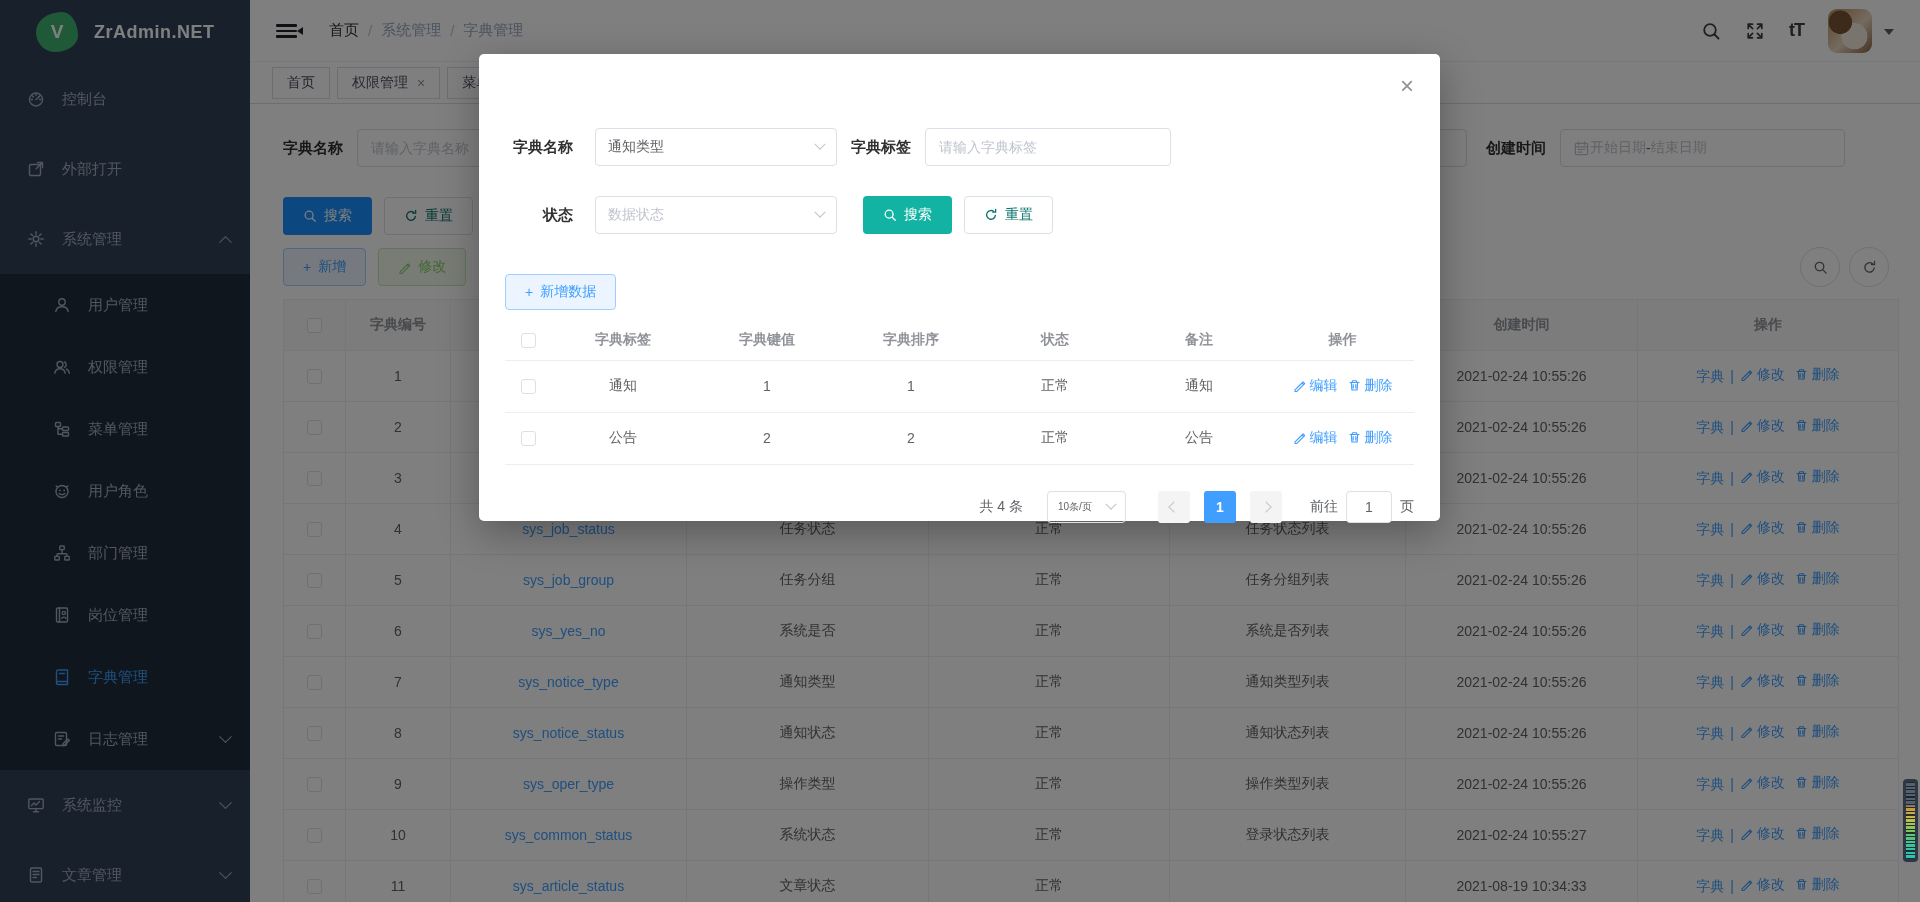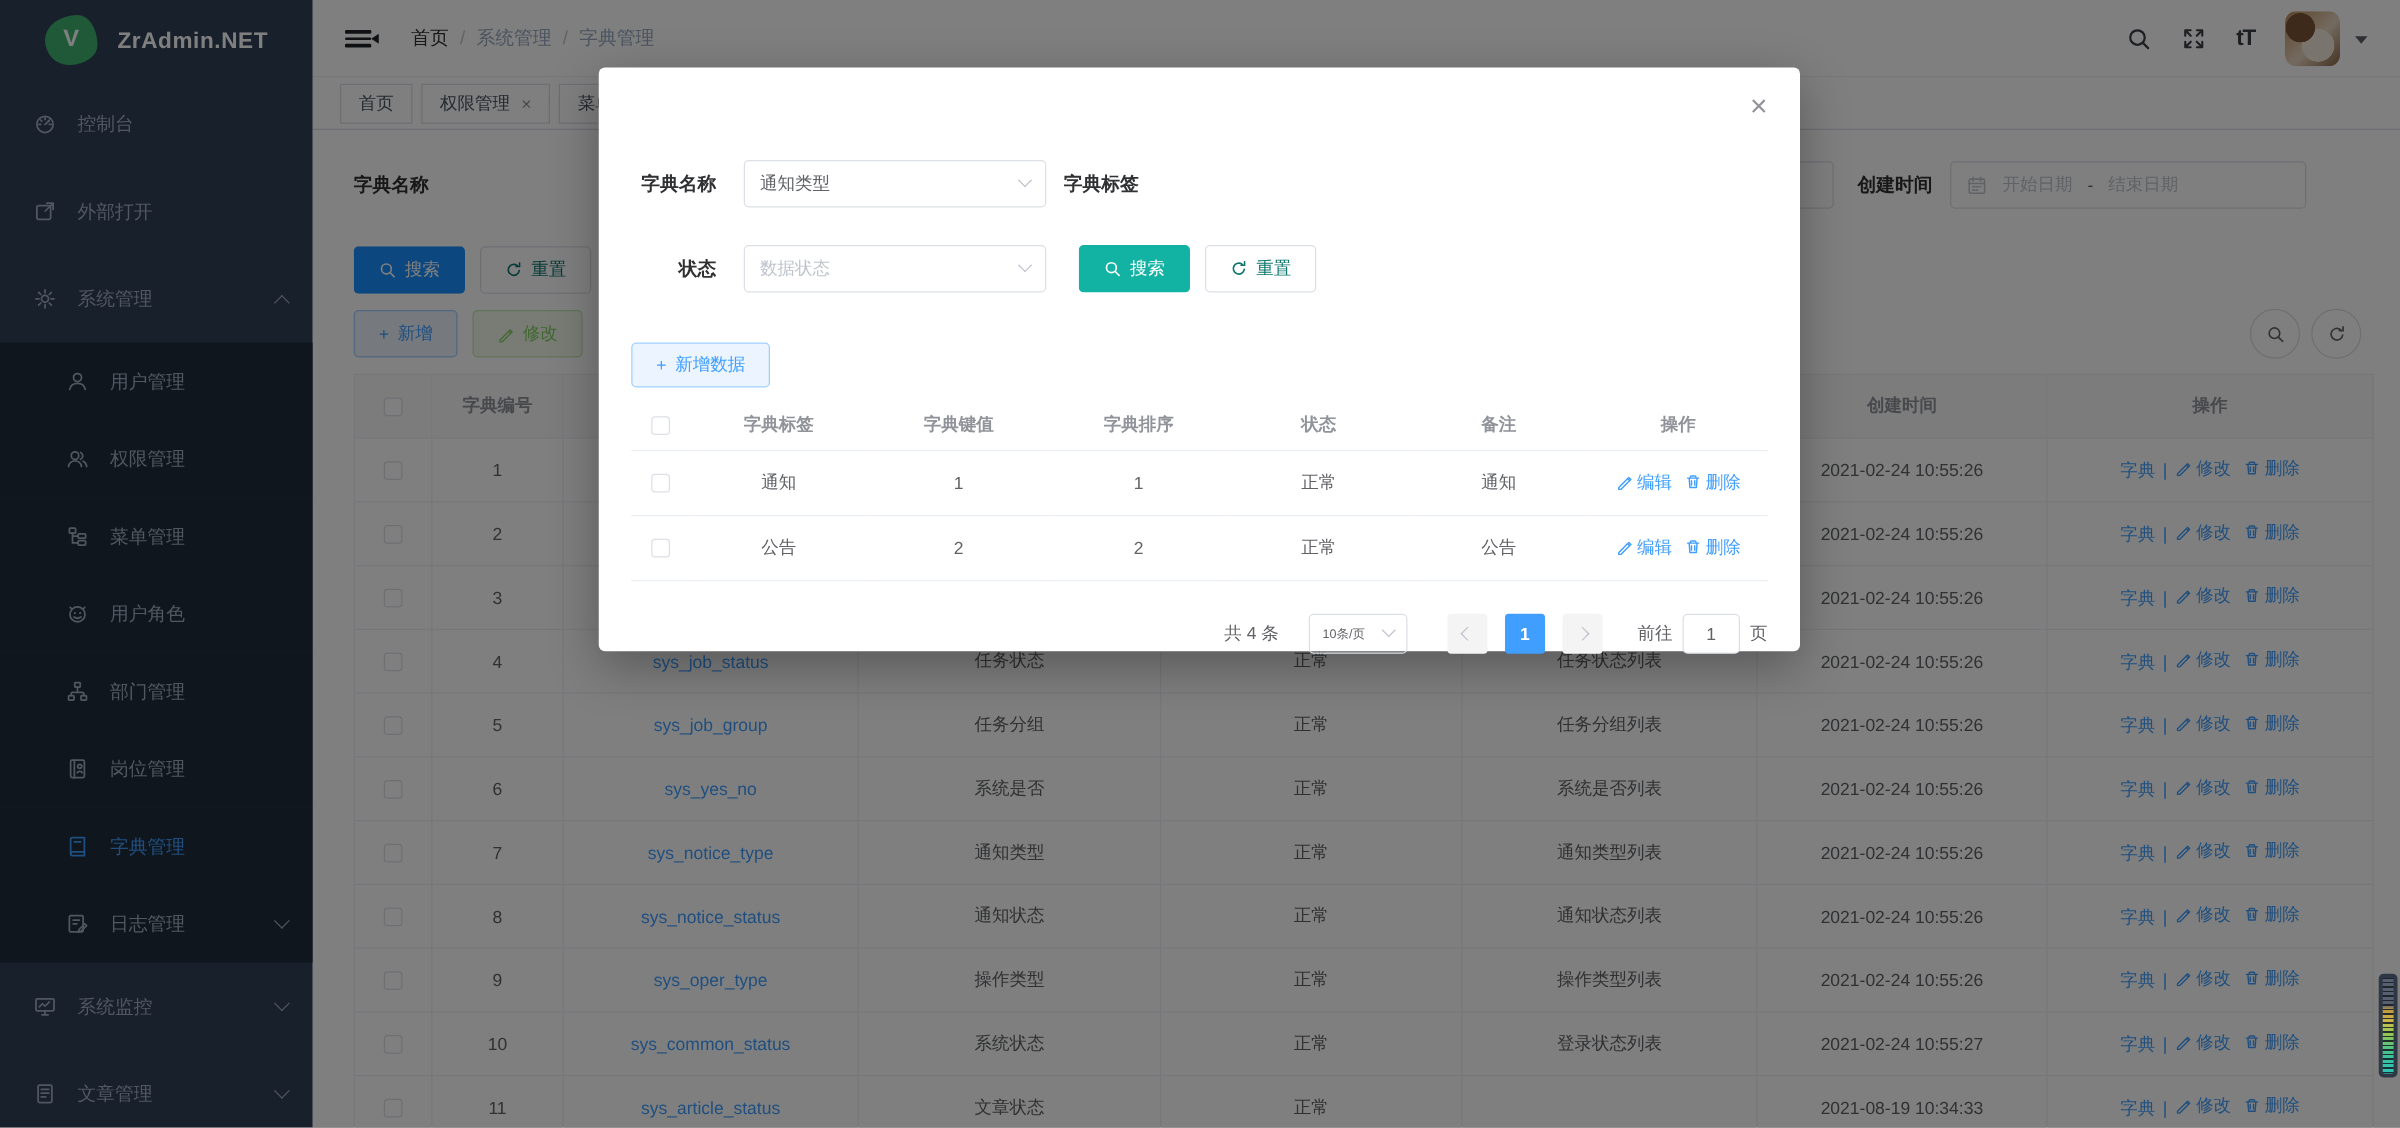--- a/index.html
+++ b/index.html
@@ -43,21 +43,21 @@
 .tabbar{height:42px;display:flex;align-items:center;gap:7px;padding:0 22px;background:#fff;border-bottom:1px solid #d8dce5}
 .tab{height:32px;display:inline-flex;align-items:center;gap:9px;padding:0 14px;border:1px solid #d8dce5;background:#fff;color:#495060;font-size:14px;cursor:pointer;flex:none}
 .tab .x{color:#909399;font-size:14px;line-height:1}
 
 .content{padding:25px 22px 0 33px}
 .filter-row{display:flex;align-items:center;height:38px}
 .flabel{font-weight:700;font-size:15px;color:#303133;margin-right:14px;flex:none}
 .finput{height:38px;border:1px solid #dcdfe6;border-radius:4px;padding:0 13px;font-size:14px;color:#606266;outline:none;font-family:inherit}
 .finput::placeholder{color:#bfc4cc}
 .right-filters{margin-left:auto;display:flex;align-items:center;margin-right:53px}
-.range{width:285px;height:38px;border:1px solid #dcdfe6;border-radius:4px;display:flex;align-items:center;padding:0 12px;color:#bfc4cc;font-size:14px;gap:12px}
+.range{width:285px;height:38px;border:1px solid #dcdfe6;border-radius:4px;display:flex;align-items:center;padding:0 12px;color:#bfc4cc;font-size:14px;}
 .range .dash{color:#606266}
 .cal{color:#c0c4cc;display:flex}
 
 .btn-row{display:flex;align-items:center;margin-top:30px}
 .btn-row.second{margin-top:12px}
 .btn{height:38px;border-radius:4px;font-size:14px;display:inline-flex;align-items:center;gap:7px;padding:0 19px;border:1px solid transparent;cursor:pointer;font-family:inherit;flex:none}
 .btn-primary{background:#1890ff;color:#fff}
 .btn-plain{background:#fff;border-color:#dcdfe6;color:#0f766e}
 .btn-add{background:#ecf5ff;border-color:#a0cfff;color:#409eff}
 .btn-edit-dis{background:#f0f9eb;border-color:#c2e7b0;color:#85ce61}
@@ -305,20 +305,21 @@
         </div>
         <div class="tab">
           <span>菜单管理</span>
           <span class="x">×</span>
         </div>
       </div>
 
     <div class="content">
       <div class="filter-row">
         <span class="flabel">字典名称</span>
+        <input class="finput" style="width: 200px;" placeholder="请输入字典名称">
         <div class="right-filters">
           <input class="finput" style="width: 240px;">
           <span class="flabel" style="margin-left:19px">创建时间</span>
           <div class="range">
             <span class="cal">
               <svg viewBox="0 0 18 18" width="17" height="17" fill="none" stroke="currentColor" stroke-width="1.3" stroke-linecap="round">
                   <rect x="2.5" y="3.5" width="13" height="12" rx="1.2"></rect>
                   <path d="M2.5 7.2h13M5.8 2v3M12.2 2v3M5.5 10h1.5M8.2 10h1.5M11 10h1.5M5.5 12.8h1.5M8.2 12.8h1.5"></path>
                 </svg>
             </span>
@@ -605,20 +606,21 @@
   <div class="modal">
     <span class="modal-close">×</span>
 
     <div class="mrow first">
       <span class="mlabel">字典名称</span>
       <div class="msel">
         <span>通知类型</span>
         <span class="sel-chev"></span>
       </div>
       <span class="mlabel2">字典标签</span>
+      <input class="minput" placeholder="请输入字典标签" style="">
     </div>
 
     <div class="mrow second">
       <span class="mlabel">状态</span>
       <div class="msel">
         <span class="ph">数据状态</span>
         <span class="sel-chev"></span>
       </div>
       <button class="btn btn-teal">
         <svg viewBox="0 0 16 16" width="14" height="14" fill="none" stroke="currentColor" stroke-width="1.5" stroke-linecap="round">

